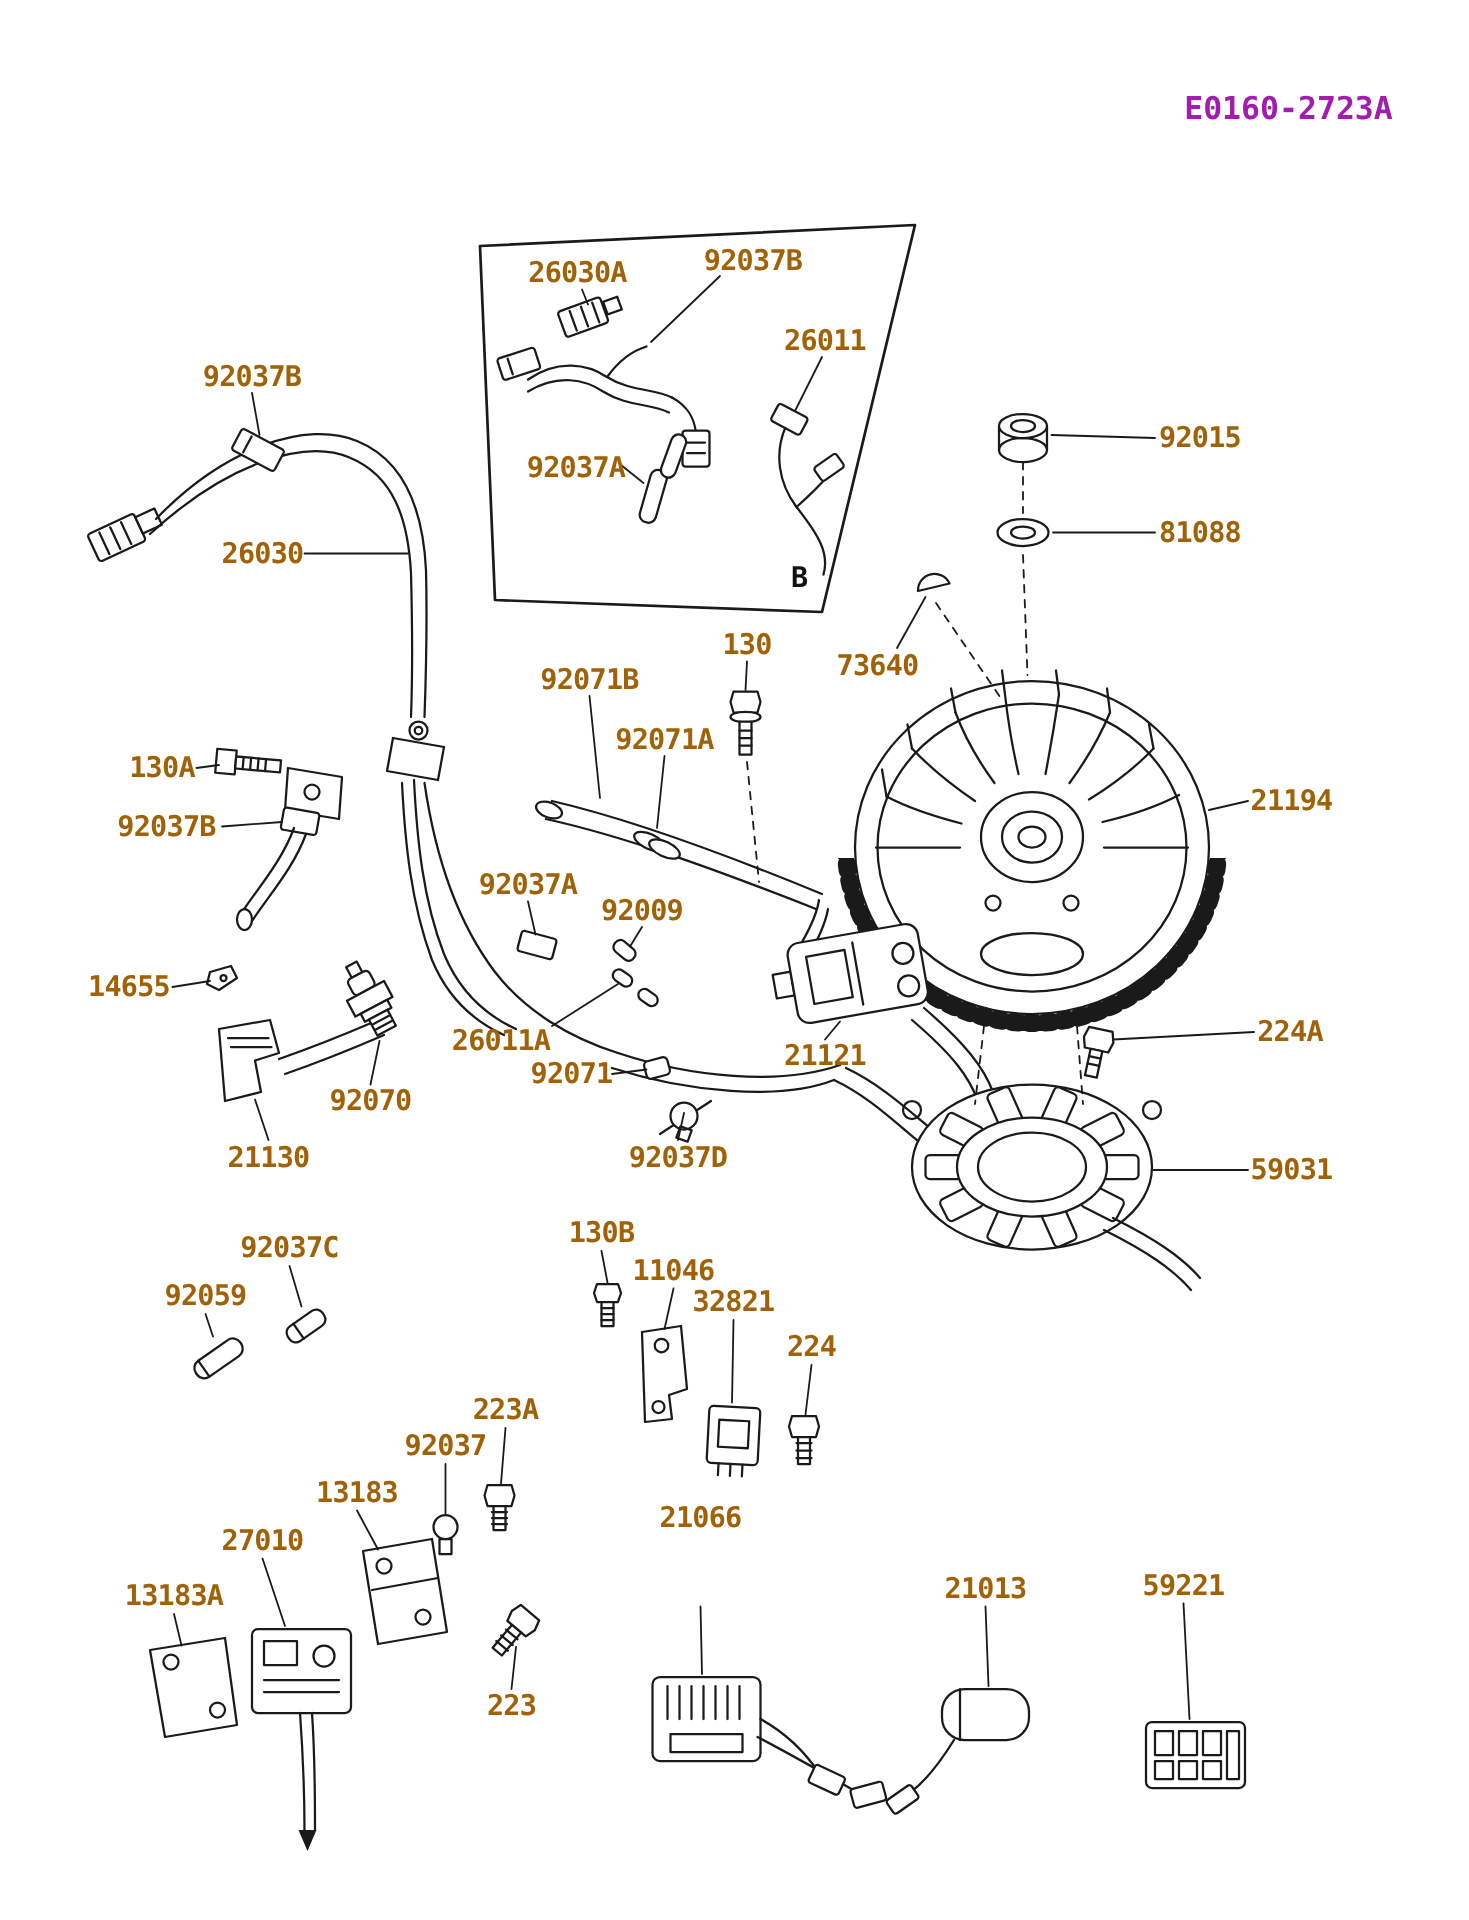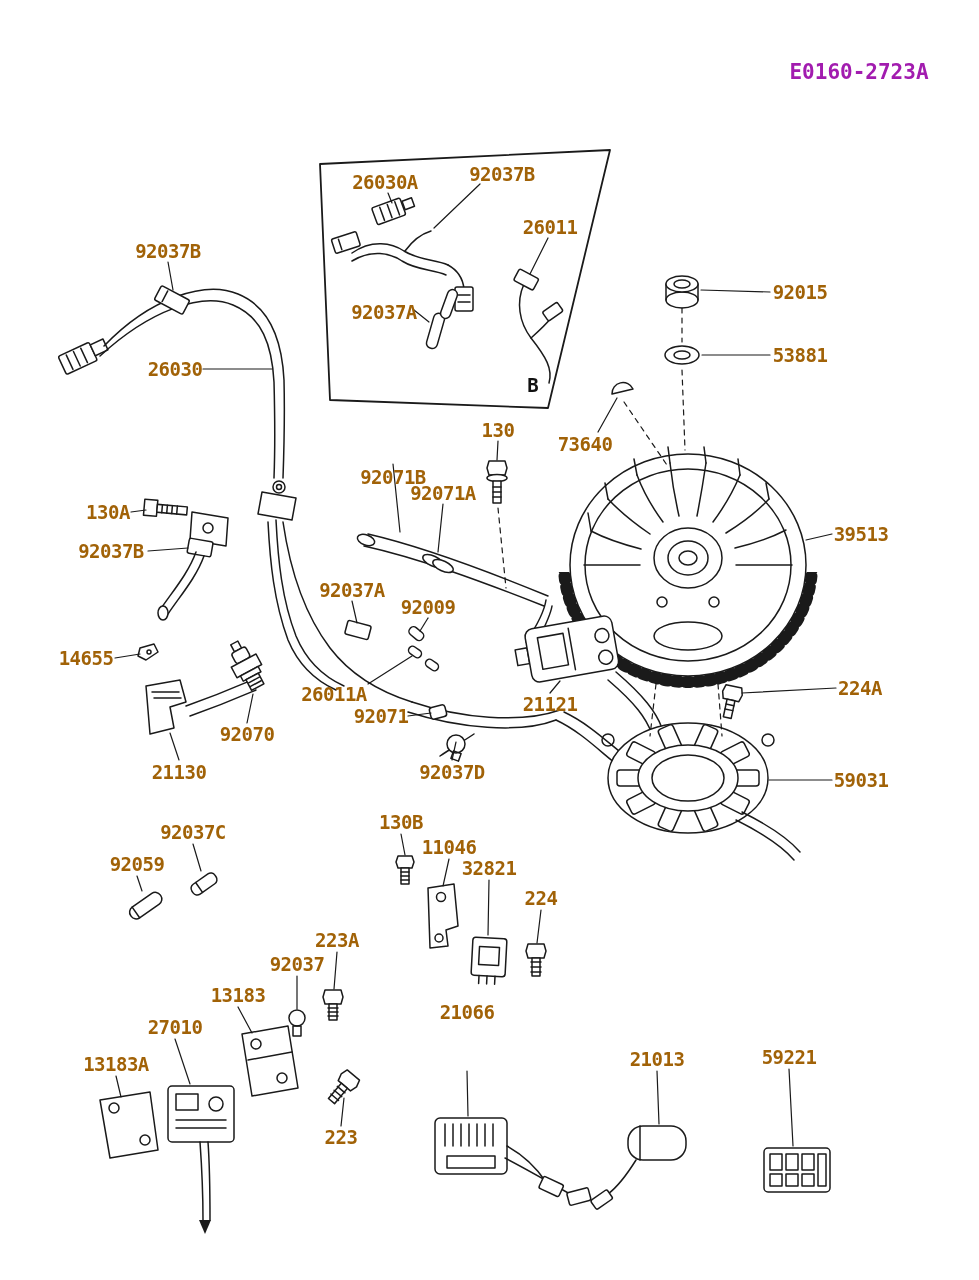--- a/index.html
+++ b/index.html
@@ -414,26 +414,26 @@
 
   <div class="inset-marker">B</div>
 
   <div class="part-label" style="left:385px;top:182px">26030A</div>
   <div class="part-label" style="left:502px;top:174px">92037B</div>
   <div class="part-label" style="left:550px;top:227px">26011</div>
   <div class="part-label" style="left:168px;top:251px">92037B</div>
   <div class="part-label" style="left:384px;top:312px">92037A</div>
   <div class="part-label" style="left:175px;top:369px">26030</div>
   <div class="part-label" style="left:800px;top:292px">92015</div>
-  <div class="part-label" style="left:800px;top:355px">53881</div>
+  <div class="part-label" style="left:800px;top:355px">81088</div>
   <div class="part-label" style="left:498px;top:430px">130</div>
-  <div class="part-label" style="left:393px;top:477px">92071B</div>
+  <div class="part-label" style="left:393px;top:453px">92071B</div>
   <div class="part-label" style="left:585px;top:444px">73640</div>
   <div class="part-label" style="left:443px;top:493px">92071A</div>
-  <div class="part-label" style="left:861px;top:534px">39513</div>
+  <div class="part-label" style="left:861px;top:534px">21194</div>
   <div class="part-label" style="left:108px;top:512px">130A</div>
   <div class="part-label" style="left:111px;top:551px">92037B</div>
   <div class="part-label" style="left:352px;top:590px">92037A</div>
   <div class="part-label" style="left:428px;top:607px">92009</div>
   <div class="part-label" style="left:86px;top:658px">14655</div>
   <div class="part-label" style="left:334px;top:694px">26011A</div>
   <div class="part-label" style="left:550px;top:704px">21121</div>
   <div class="part-label" style="left:860px;top:688px">224A</div>
   <div class="part-label" style="left:247px;top:734px">92070</div>
   <div class="part-label" style="left:381px;top:716px">92071</div>

